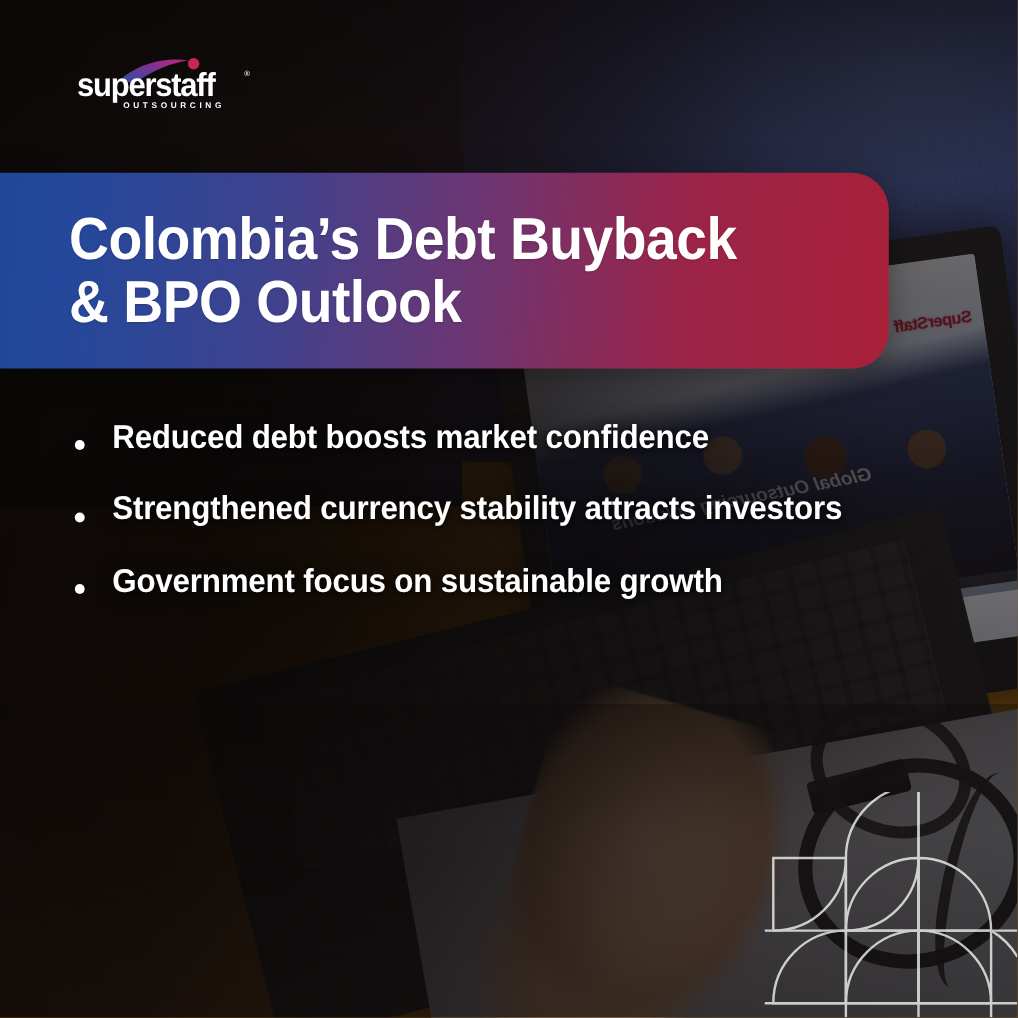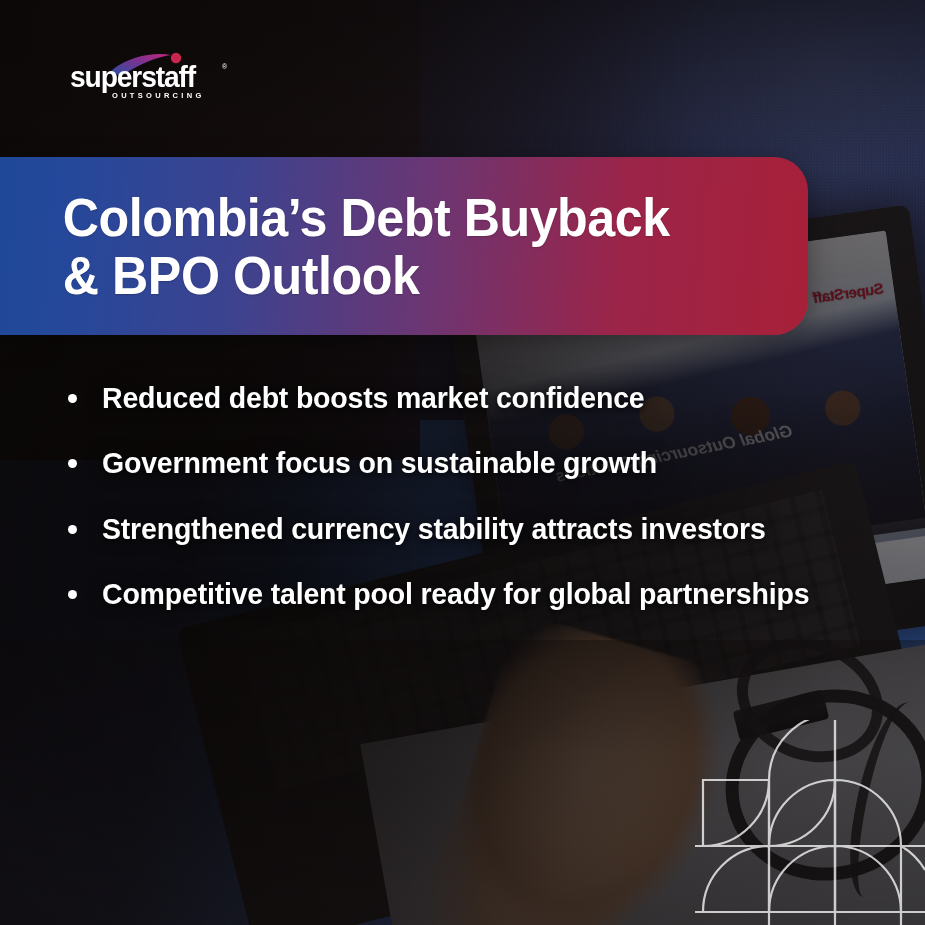--- a/index.html
+++ b/index.html
@@ -3,21 +3,21 @@
 <meta charset="utf-8">
 <style>
   html,body{margin:0;padding:0;background:#0d0a0a;}
   *{box-sizing:border-box;}
 
   #canvas{
     position:relative;
     width:925px;height:925px;
     overflow:hidden;
     font-family:"Liberation Sans", sans-serif;
-    background:#3b82f6;
+    background:#a16207;
   }
 
   
   .bg{position:absolute;inset:0;overflow:hidden;}
 
   
   .bg-bluepanel{
     position:absolute;left:400px;top:-10px;width:540px;height:430px;
     background:
       radial-gradient(ellipse 420px 300px at 78% 18%, #5f79c9 0%, #4a63b5 34%, #2e3e7d 68%, #1b2450 100%);
@@ -195,21 +195,21 @@
     white-space:pre-line;
     text-shadow:0 1px 2px rgba(0,0,0,.18);
   }
 
   
   .bullets{
     position:absolute;left:62px;top:380px;width:820px;
     list-style:none;margin:0;padding:0;
   }
   .bullet{
-    display:flex;align-items:flex-start;
+    display:flex;align-items:center;
     margin-bottom:30px;
   }
   .bullet-dot{
     flex:0 0 auto;
     width:9px;height:9px;border-radius:50%;
     background:#ffffff;
     margin:14px 25px 0 6px;
   }
   .bullet-text{
     color:#ffffff;
@@ -296,29 +296,25 @@
 &amp; BPO Outlook</h1>
   </div>
 
   <ul class="bullets">
     <li class="bullet">
       <span class="bullet-dot"></span>
       <span class="bullet-text">Reduced debt boosts market confidence</span>
     </li>
     <li class="bullet">
       <span class="bullet-dot"></span>
-      <span class="bullet-text">Government focus on sustainable growth</span>
-    </li>
-    <li class="bullet">
-      <span class="bullet-dot"></span>
       <span class="bullet-text">Strengthened currency stability attracts investors</span>
     </li>
     <li class="bullet">
       <span class="bullet-dot"></span>
-      <span class="bullet-text">Competitive talent pool ready for global partnerships</span>
+      <span class="bullet-text">Government focus on sustainable growth</span>
     </li>
   </ul>
 
   <svg class="pattern" viewBox="0 0 230 205">
     <g fill="none" stroke="#ffffff" stroke-width="2.2" opacity="0.92">
 
       <path d="M8 60 L74 60 A66 66 0 0 1 140 -6 L140 60 A66 66 0 0 1 74 126 L74 60 A66 66 0 0 1 8 126 Z"></path>
 
       <path d="M74 126 A66 66 0 0 1 140 60 L140 126 Z"></path>
       <path d="M140 60 A66 66 0 0 1 206 126 L140 126 Z"></path>

